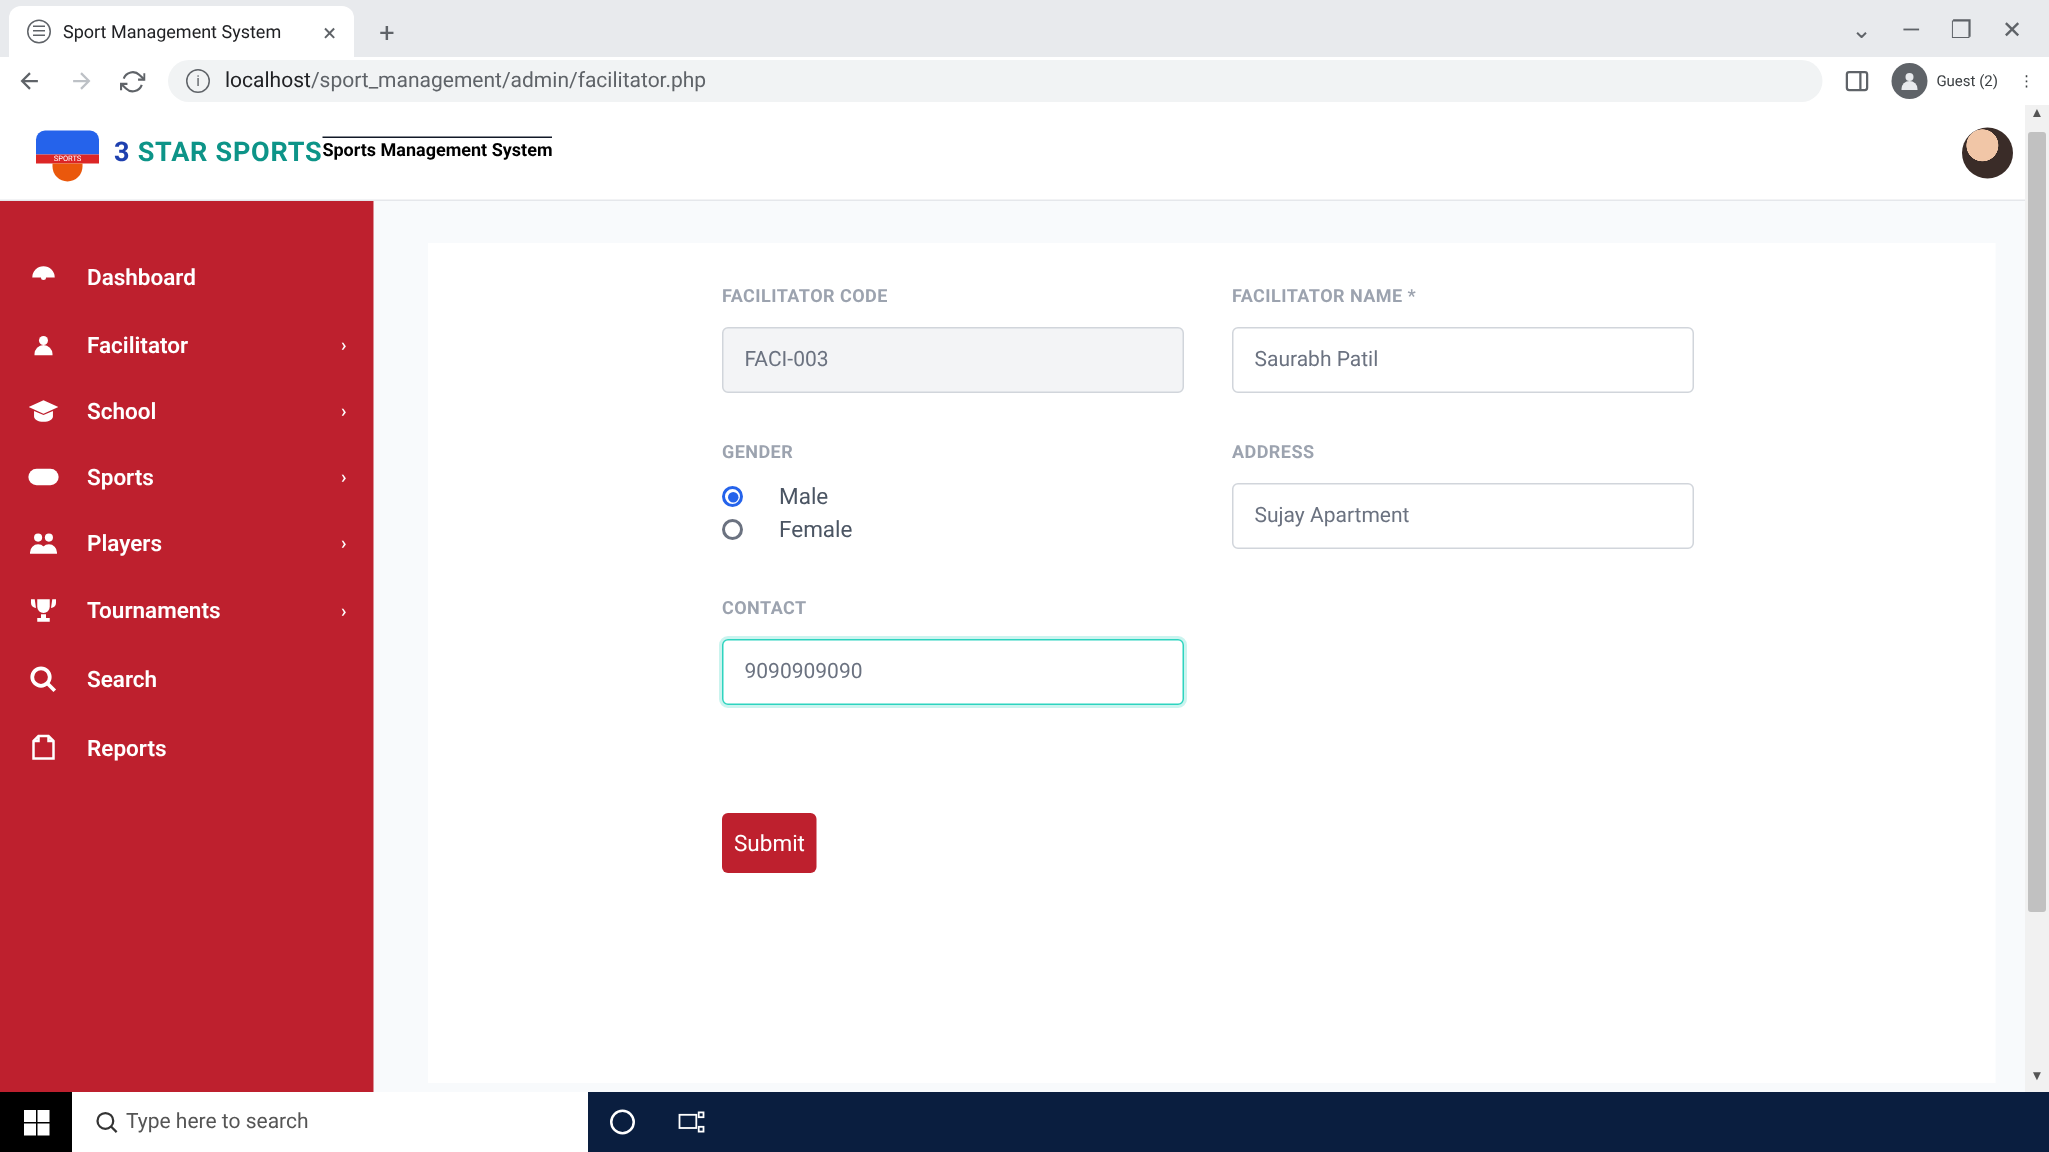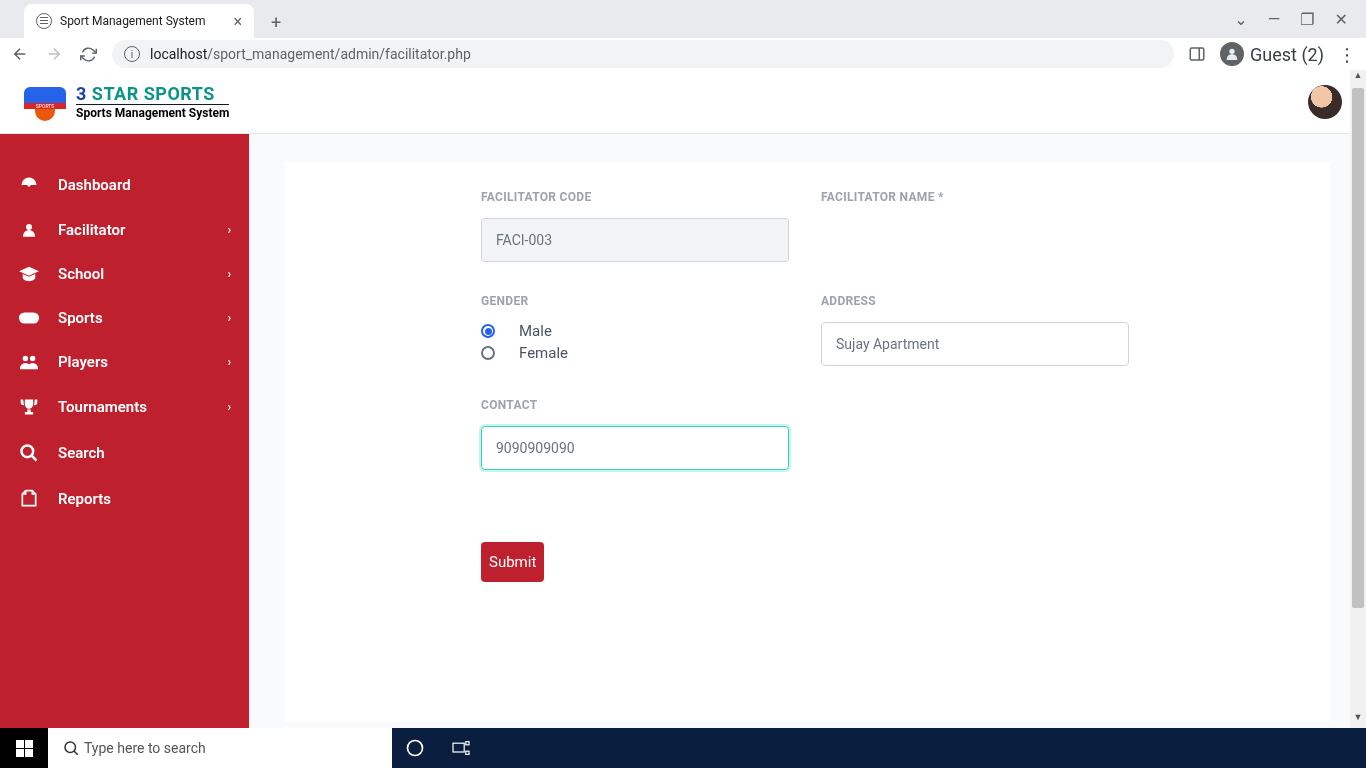--- a/index.html
+++ b/index.html
@@ -1,45 +1,45 @@
 <!DOCTYPE html>
 <html><head>
 <meta charset="utf-8">
 <style>
 * { margin: 0; padding: 0; box-sizing: border-box; font-family: -apple-system, BlinkMacSystemFont, "Segoe UI", Roboto, sans-serif; }
 body { background: #fff; overflow: hidden; width: 1366px; height: 768px; }
 
 
 .browser-chrome { background: #e8eaed; height: 70px; }
-.tab-bar { height: 38px; display: flex; align-items: flex-end; padding-left: 24px; }
+.tab-bar { height: 38px; display: flex; align-items: flex-end; padding-left: 6px; }
 .tab { background: #fff; border-radius: 8px 8px 0 0; padding: 8px 12px; display: flex; align-items: center; gap: 8px; font-size: 12px; color: #202124; width: 230px; height: 34px; }
 .tab-favicon { width: 16px; height: 16px; border: 1px solid #5f6368; border-radius: 50%; position: relative; }
 .tab-favicon::after { content: ""; position: absolute; left: 3px; top: 6px; width: 8px; height: 1px; background: #5f6368; box-shadow: 0 -3px 0 #5f6368, 0 3px 0 #5f6368; }
 .tab-close { margin-left: auto; font-size: 16px; color: #5f6368; cursor: pointer; }
 .new-tab { width: 28px; height: 28px; display: flex; align-items: center; justify-content: center; font-size: 18px; color: #5f6368; margin-left: 8px; margin-bottom: 2px; }
 .address-bar { background: #fff; height: 32px; display: flex; align-items: center; padding: 0 10px; gap: 14px; }
 .nav-btn { width: 20px; height: 20px; display: flex; align-items: center; justify-content: center; color: #5f6368; }
 .nav-btn.disabled { color: #bdc1c6; }
 .url-field { flex: 1; background: #f1f3f4; border-radius: 14px; height: 28px; display: flex; align-items: center; padding: 0 12px; gap: 10px; font-size: 14px; color: #202124; }
 .url-info-icon { width: 16px; height: 16px; border: 1px solid #5f6368; border-radius: 50%; display: flex; align-items: center; justify-content: center; font-size: 10px; color: #5f6368; }
 .url-host { color: #202124; }
 .url-path { color: #5f6368; }
-.chrome-right { display: flex; align-items: center; gap: 14px; font-size: 18px; color: #3c4043; }
+.chrome-right { display: flex; align-items: center; gap: 14px; font-size: 10px; color: #3c4043; }
 .guest-chip { display: flex; align-items: center; gap: 6px; }
 .guest-avatar { width: 24px; height: 24px; background: #5f6368; border-radius: 50%; display: flex; align-items: center; justify-content: center; }
 .window-controls { position: absolute; top: 0; right: 0; height: 38px; display: flex; align-items: center; gap: 20px; padding: 0 18px; color: #5f6368; }
 
 
 .app-header { height: 64px; border-bottom: 1px solid #e5e7eb; display: flex; align-items: center; padding: 0 24px; justify-content: space-between; background:#fff; }
 .logo-area { display: flex; align-items: center; gap: 10px; }
 .logo-badge { width: 42px; height: 30px; position: relative; }
 .logo-top { width: 42px; height: 16px; background: #2563eb; border-radius: 6px 6px 0 0; }
 .logo-mid { width: 42px; height: 6px; background: #dc2626; font-size:5px; color:#fff; text-align:center; }
 .logo-bot { width: 20px; height: 12px; background: #ea580c; border-radius: 0 0 10px 10px; margin-left:11px; }
-.logo-text-stack { display:flex; flex-direction:column; }
+.logo-text-stack { display:flex; flex-direction:row; }
 .logo-title { font-size: 18px; font-weight: 700; letter-spacing: .5px; }
 .logo-title .c3 { color: #1e40af; }
 .logo-title .cstar { color: #0d9488; }
 .logo-title .csports { color: #0d9488; }
 .logo-sub { font-size: 12px; font-weight: 700; color: #000000; border-top: 1px solid #111827; padding-top:1px; }
 .avatar-img { width: 34px; height: 34px; border-radius: 50%; background: radial-gradient(circle at 40% 35%, #f1c6a7 35%, #3a2c28 36%); }
 
 
 .app-body { display: flex; height: calc(100% - 70px - 64px - 40px); }
 .sidebar { width: 249px; background: #be202e; color: #fff; padding-top: 28px; }
@@ -230,20 +230,21 @@
   <div class="content-wrap">
     <div class="card">
 
       <div class="form-grid">
         <div>
           <div class="field-label">FACILITATOR CODE</div>
           <input class="text-input readonly" readonly="" value="FACI-003" style="">
         </div>
         <div>
           <div class="field-label">FACILITATOR NAME *</div>
+          <input class="text-input" value="Saurabh Patil" style="">
         </div>
 
         <div>
           <div class="field-label">GENDER</div>
           <div class="radio-row">
             <span class="radio-dot checked"></span>
             <span>Male</span>
           </div>
           <div class="radio-row">
             <span class="radio-dot unchecked"></span>

